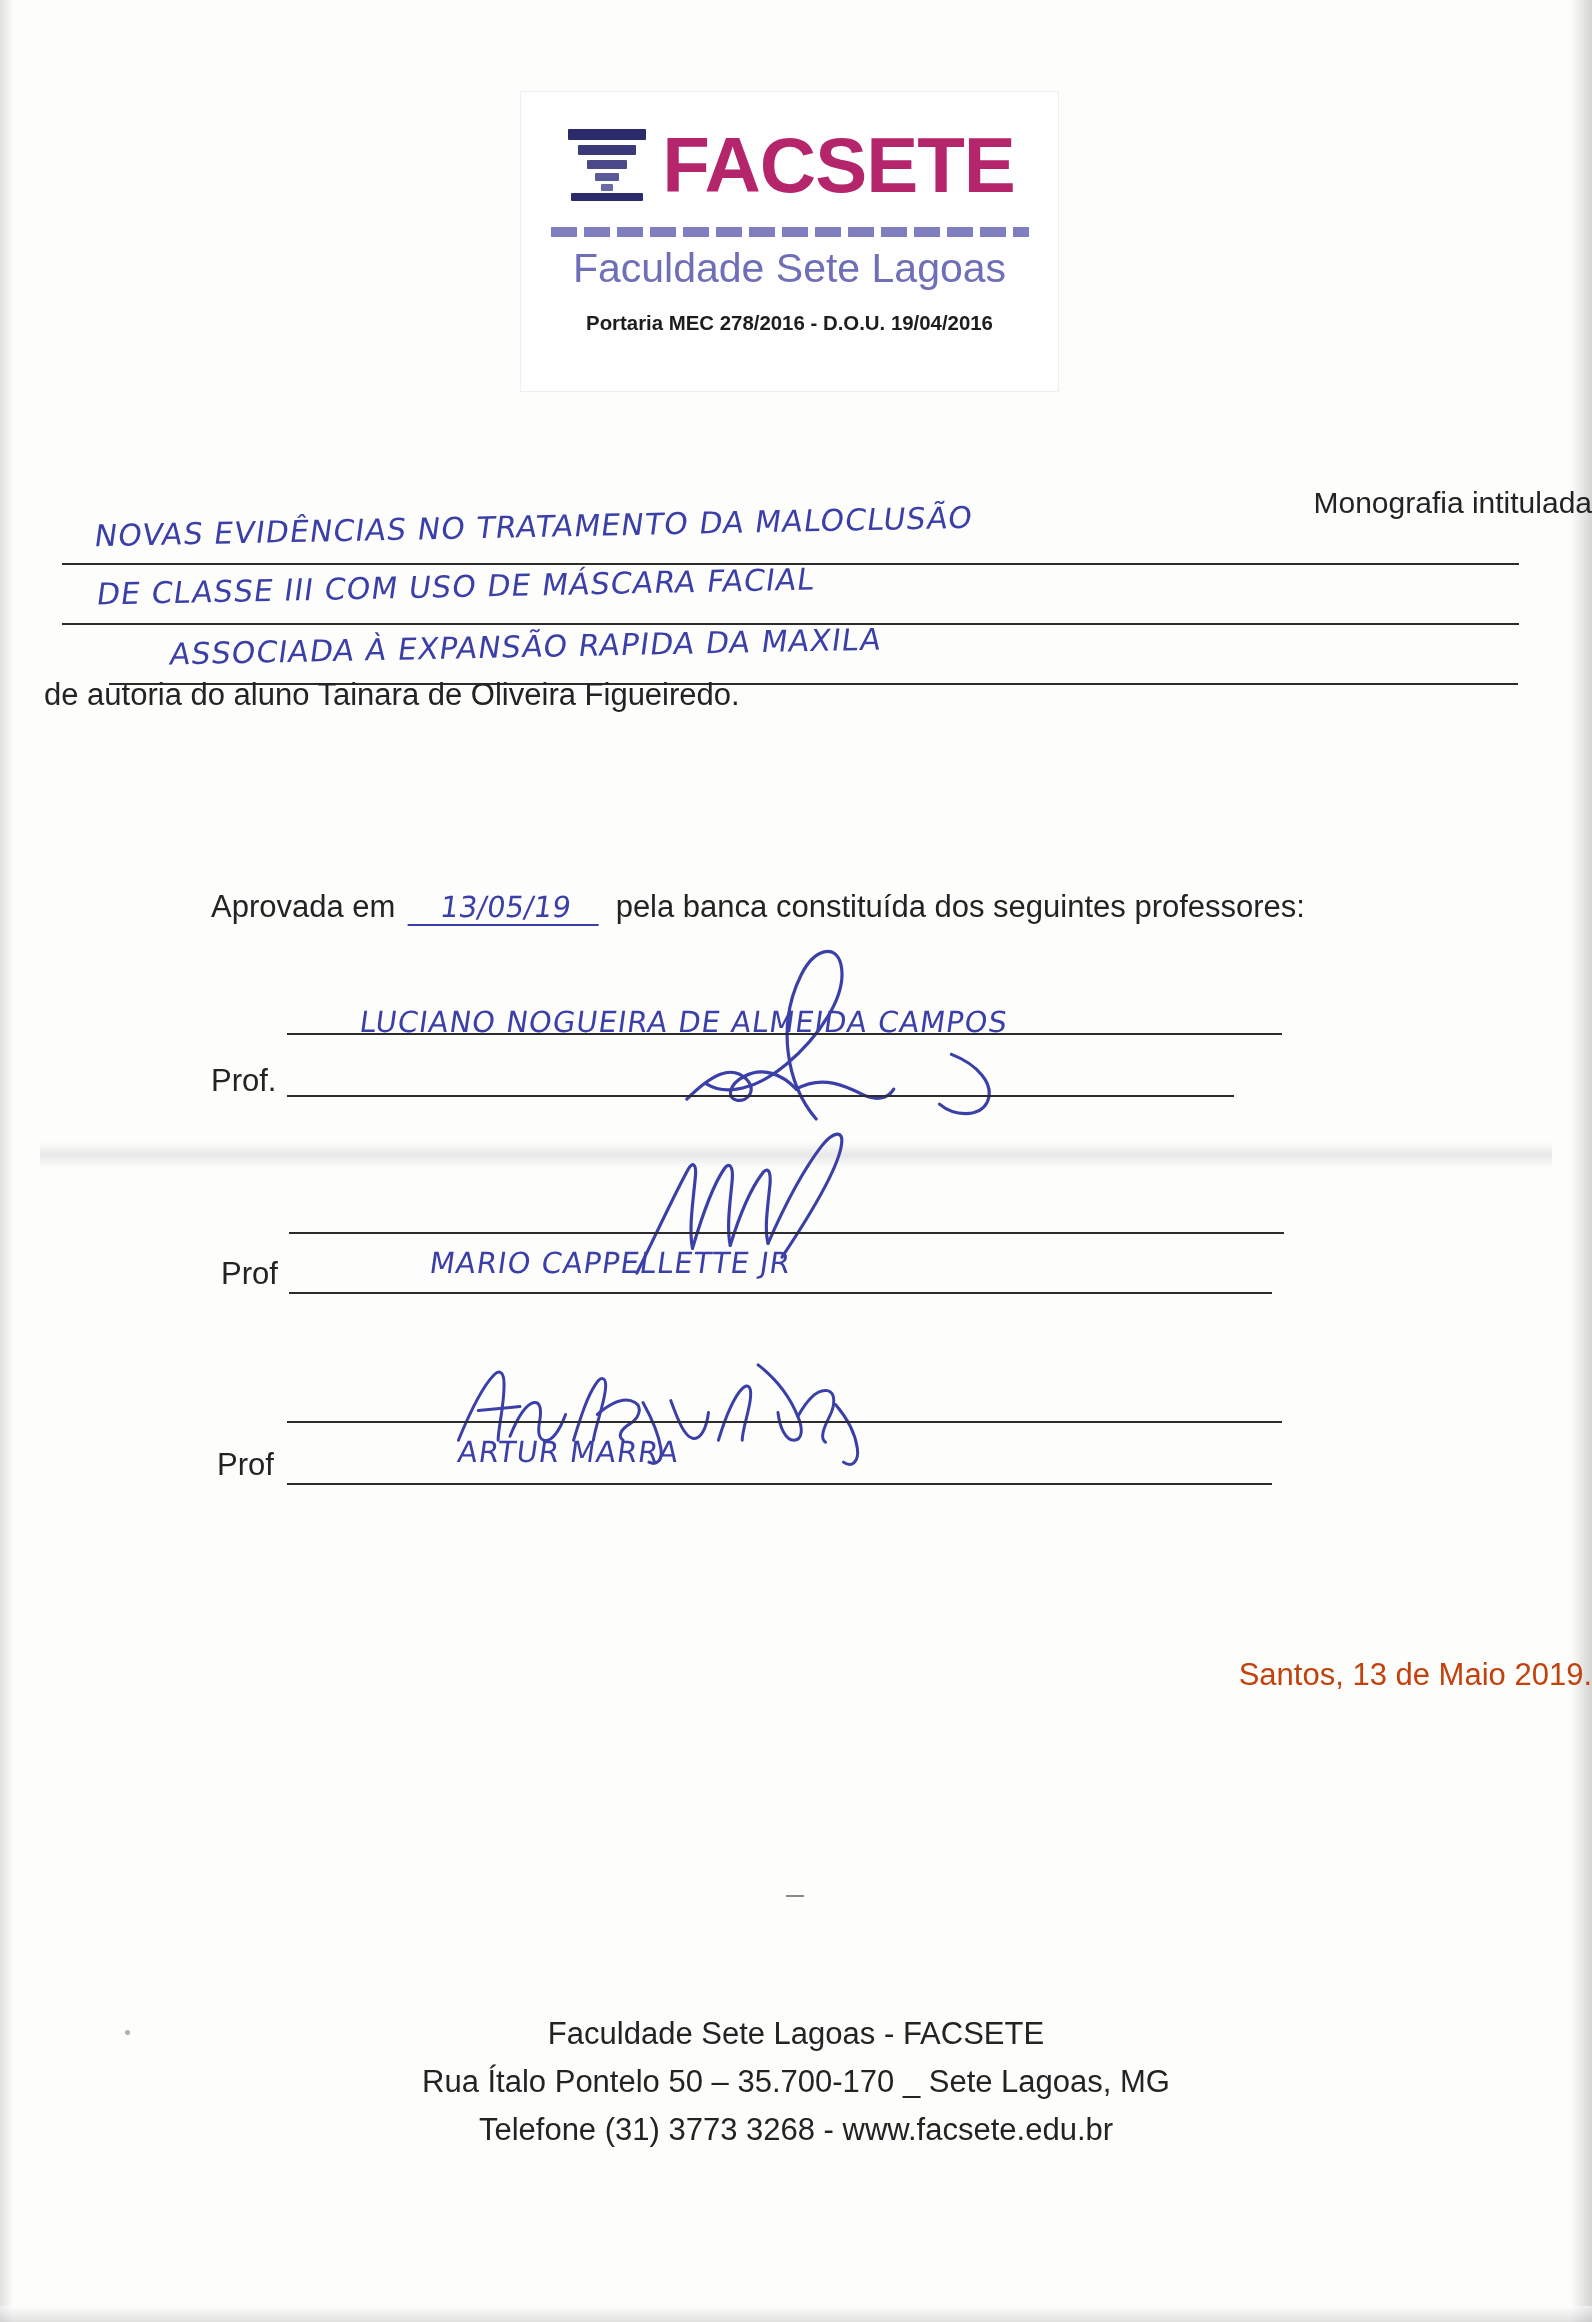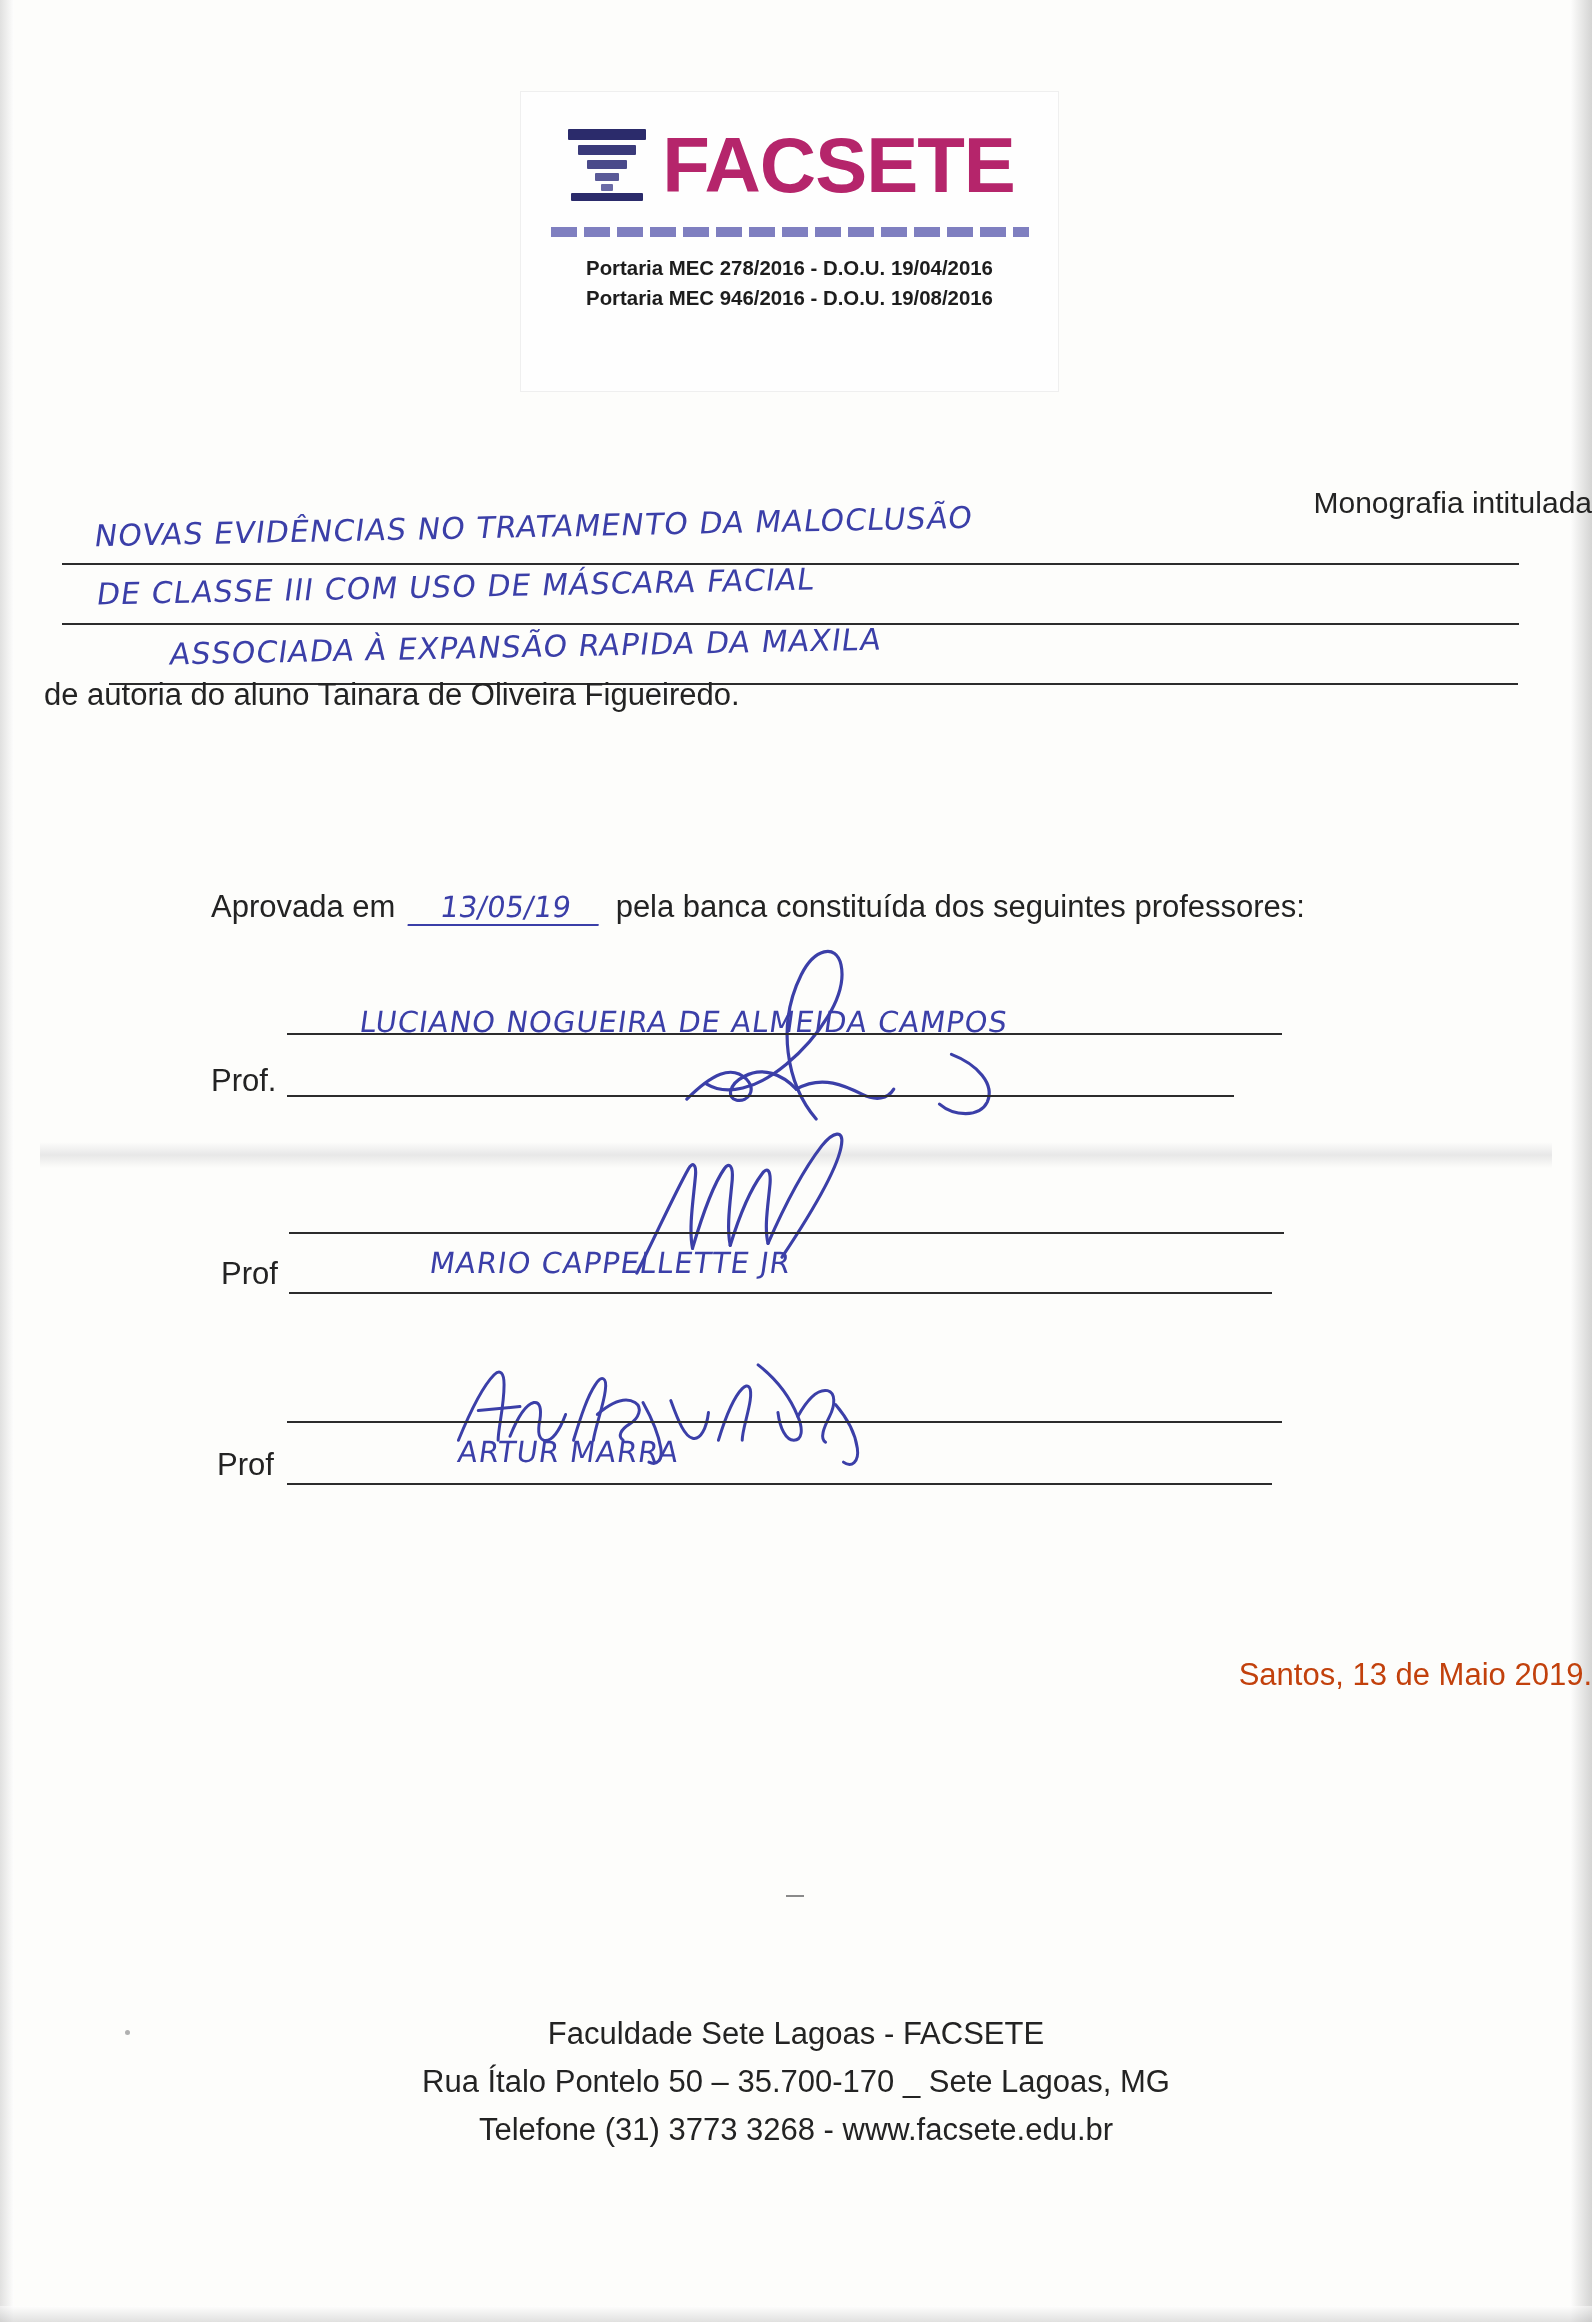--- a/index.html
+++ b/index.html
@@ -249,22 +249,22 @@
         <div class="bar b1"></div>
         <div class="bar b2"></div>
         <div class="bar b3"></div>
         <div class="bar b4"></div>
         <div class="bar b5"></div>
         <div class="bar b6"></div>
       </div>
       <div class="logo-word">FACSETE</div>
     </div>
     <div class="logo-rule"></div>
+    <div class="logo-sub">Faculdade Sete Lagoas</div>
     <div class="logo-portaria">Portaria MEC 278/2016 - D.O.U. 19/04/2016</div>
-    <div class="logo-portaria" style="margin-top:0">Portaria MEC 946/2016 - D.O.U. 19/08/2016</div>
   </div>
 
   <div class="doc-text centered-line title-label">Monografia intitulada</div>
 
   <div class="hw hw-title" style="left:96px; top:509px;">NOVAS EVIDÊNCIAS NO TRATAMENTO DA MALOCLUSÃO</div>
   <div class="title-rule" style="left:62px; top:563px; width:1457px;"></div>
 
   <div class="hw hw-title" style="left:98px; top:569px;">DE CLASSE III COM USO DE MÁSCARA FACIAL</div>
   <div class="title-rule" style="left:62px; top:623px; width:1457px;"></div>
 

